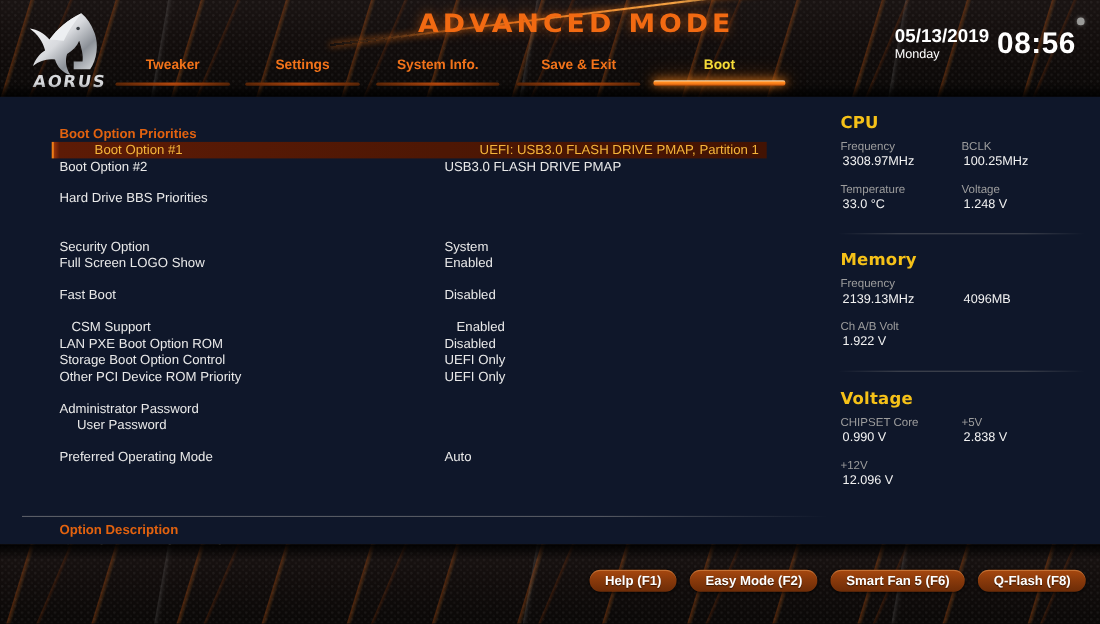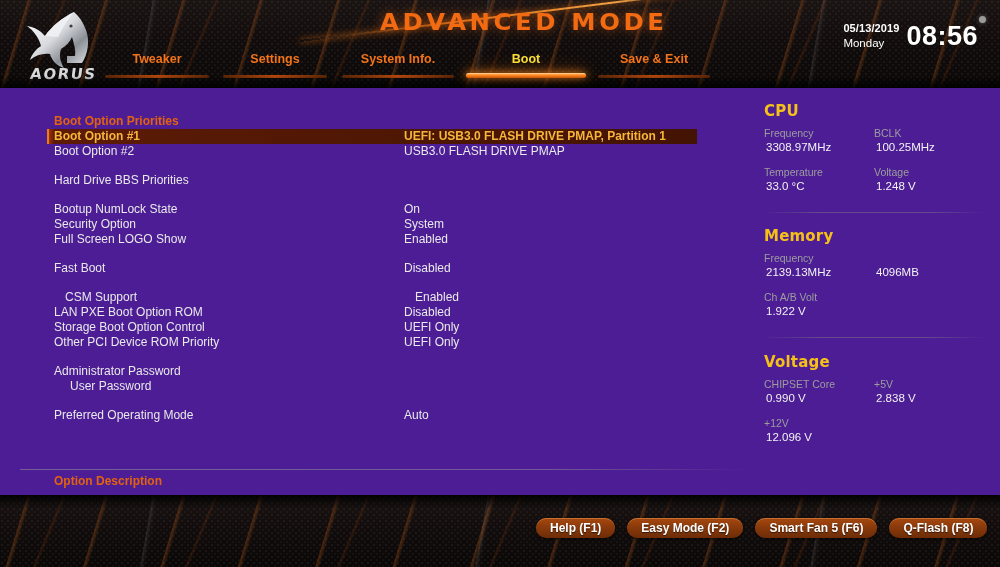--- a/index.html
+++ b/index.html
@@ -65,21 +65,21 @@
     position:absolute; left:380px; top:9px;
     font-size:23px; font-weight:bold; letter-spacing:3.4px;
     color:#f26a12; text-shadow:0 0 10px rgba(242,106,18,0.55);
     font-family:"DejaVu Sans", sans-serif;
     transform:scaleX(1.06); transform-origin:left center;
   }
 
   
   #datetime { position:absolute; right:22px; top:22px; display:flex; align-items:center; gap:7px; }
   #dt-left { text-align:left; line-height:1.25; }
-  #dt-date { font-size:11px; color:#ffffff; font-weight:bold; letter-spacing:0.1px; }
+  #dt-date { font-size:17px; color:#ffffff; font-weight:bold; letter-spacing:0.1px; }
   #dt-day  { font-size:11.5px; color:#ffffff; }
   #dt-time { font-size:27px; color:#ffffff; font-weight:bold; letter-spacing:0.5px; line-height:1; }
 
   
   #tabs { position:absolute; left:98px; top:52px; width:820px; height:26px; display:flex; }
   .tab { position:relative; flex:0 0 auto; text-align:center; cursor:pointer; }
   .tab-label {
     font-size:12.5px; color:#f2731a; font-weight:bold; display:block;
     line-height:14px; white-space:nowrap;
   }
@@ -88,37 +88,37 @@
     background:linear-gradient(90deg,#5a2506 0%,#b4470c 50%,#5a2506 100%);
   }
   .tab.active .tab-label { color:#f7e03a; }
   .tab.active .tab-bar {
     height:5px; left:3%; right:3%;
     background:linear-gradient(180deg,#ffd9a8 0%,#ff8a20 40%,#e3600c 100%);
     box-shadow:0 0 9px rgba(255,140,30,0.95), 0 0 18px rgba(255,110,10,0.6);
   }
 
   
-  #main { position:absolute; left:0; top:88px; width:1000px; height:407px; background:#4c1d95; }
+  #main { position:absolute; left:0; top:88px; width:1000px; height:407px; background:#0f172a; }
 
   
   #settings { position:absolute; left:0; top:0; width:750px; height:380px; }
   .row { position:relative; height:15px; line-height:15px; }
   .sect-head {
     position:absolute; left:54px; font-size:12px; color:#e2620f; font-weight:bold; white-space:nowrap;
   }
   .item-label { position:absolute; left:54px; font-size:12px; color:#e9e9e9; white-space:nowrap; }
   .item-value { position:absolute; left:404px; font-size:12px; color:#e9e9e9; white-space:nowrap; }
   .row.selected .hl {
     position:absolute; left:47px; top:0px; width:650px; height:15px;
     background:linear-gradient(90deg,#9c3408 0px,#5d1b06 5px,#4e1704 55%,#431303 100%);
     border-left:2px solid #ef7a16;
   }
   .row.selected .item-label,
-  .row.selected .item-value { color:#f6b63a; font-weight:bold; }
+  .row.selected .item-value { color:#f6b63a; font-weight:normal;margin-left:32px; }
   .row.selected .item-label { left:54px; }
 
   
   #sidebar { position:absolute; left:752px; top:0; width:248px; height:380px; }
   .side-sect { position:absolute; left:0; width:248px; }
   .side-title {
     font-size:15px; font-weight:bold; color:#f5c118; letter-spacing:0.2px;
     font-family:"DejaVu Sans", sans-serif;
   }
   .side-grid { margin-top:7px; position:relative; }
@@ -194,26 +194,26 @@
           <span class="tab-bar"></span>
         </div>
         <div class="tab" style="width: 118px;">
           <span class="tab-label">Settings</span>
           <span class="tab-bar"></span>
         </div>
         <div class="tab" style="width: 128px;">
           <span class="tab-label">System Info.</span>
           <span class="tab-bar"></span>
         </div>
+        <div class="tab" style="width: 128px;">
+          <span class="tab-label">Save &amp; Exit</span>
+          <span class="tab-bar"></span>
+        </div>
         <div class="tab active" style="width: 128px;">
           <span class="tab-label">Boot</span>
-          <span class="tab-bar"></span>
-        </div>
-        <div class="tab" style="width: 128px;">
-          <span class="tab-label">Save &amp; Exit</span>
           <span class="tab-bar"></span>
         </div>
       </div>
   </div>
 
   <div id="main">
 
     <div id="settings">
         <div class="row" style="position: absolute; left: 0px; top: 26px; width: 750px;">
           <div class="sect-head">Boot Option Priorities</div>
@@ -222,24 +222,20 @@
           <div class="hl"></div>
           <div class="item-label">Boot Option #1</div>
           <div class="item-value">UEFI: USB3.0 FLASH DRIVE PMAP, Partition 1</div>
         </div>
         <div class="row" style="position: absolute; left: 0px; top: 56px; width: 750px;">
           <div class="item-label">Boot Option #2</div>
           <div class="item-value">USB3.0 FLASH DRIVE PMAP</div>
         </div>
         <div class="row" style="position: absolute; left: 0px; top: 85px; width: 750px;">
           <div class="item-label">Hard Drive BBS Priorities</div>
-        </div>
-        <div class="row" style="position: absolute; left: 0px; top: 114px; width: 750px;">
-          <div class="item-label">Bootup NumLock State</div>
-          <div class="item-value">On</div>
         </div>
         <div class="row" style="position: absolute; left: 0px; top: 129px; width: 750px;">
           <div class="item-label">Security Option</div>
           <div class="item-value">System</div>
         </div>
         <div class="row" style="position: absolute; left: 0px; top: 144px; width: 750px;">
           <div class="item-label">Full Screen LOGO Show</div>
           <div class="item-value">Enabled</div>
         </div>
         <div class="row" style="position: absolute; left: 0px; top: 173px; width: 750px;">

